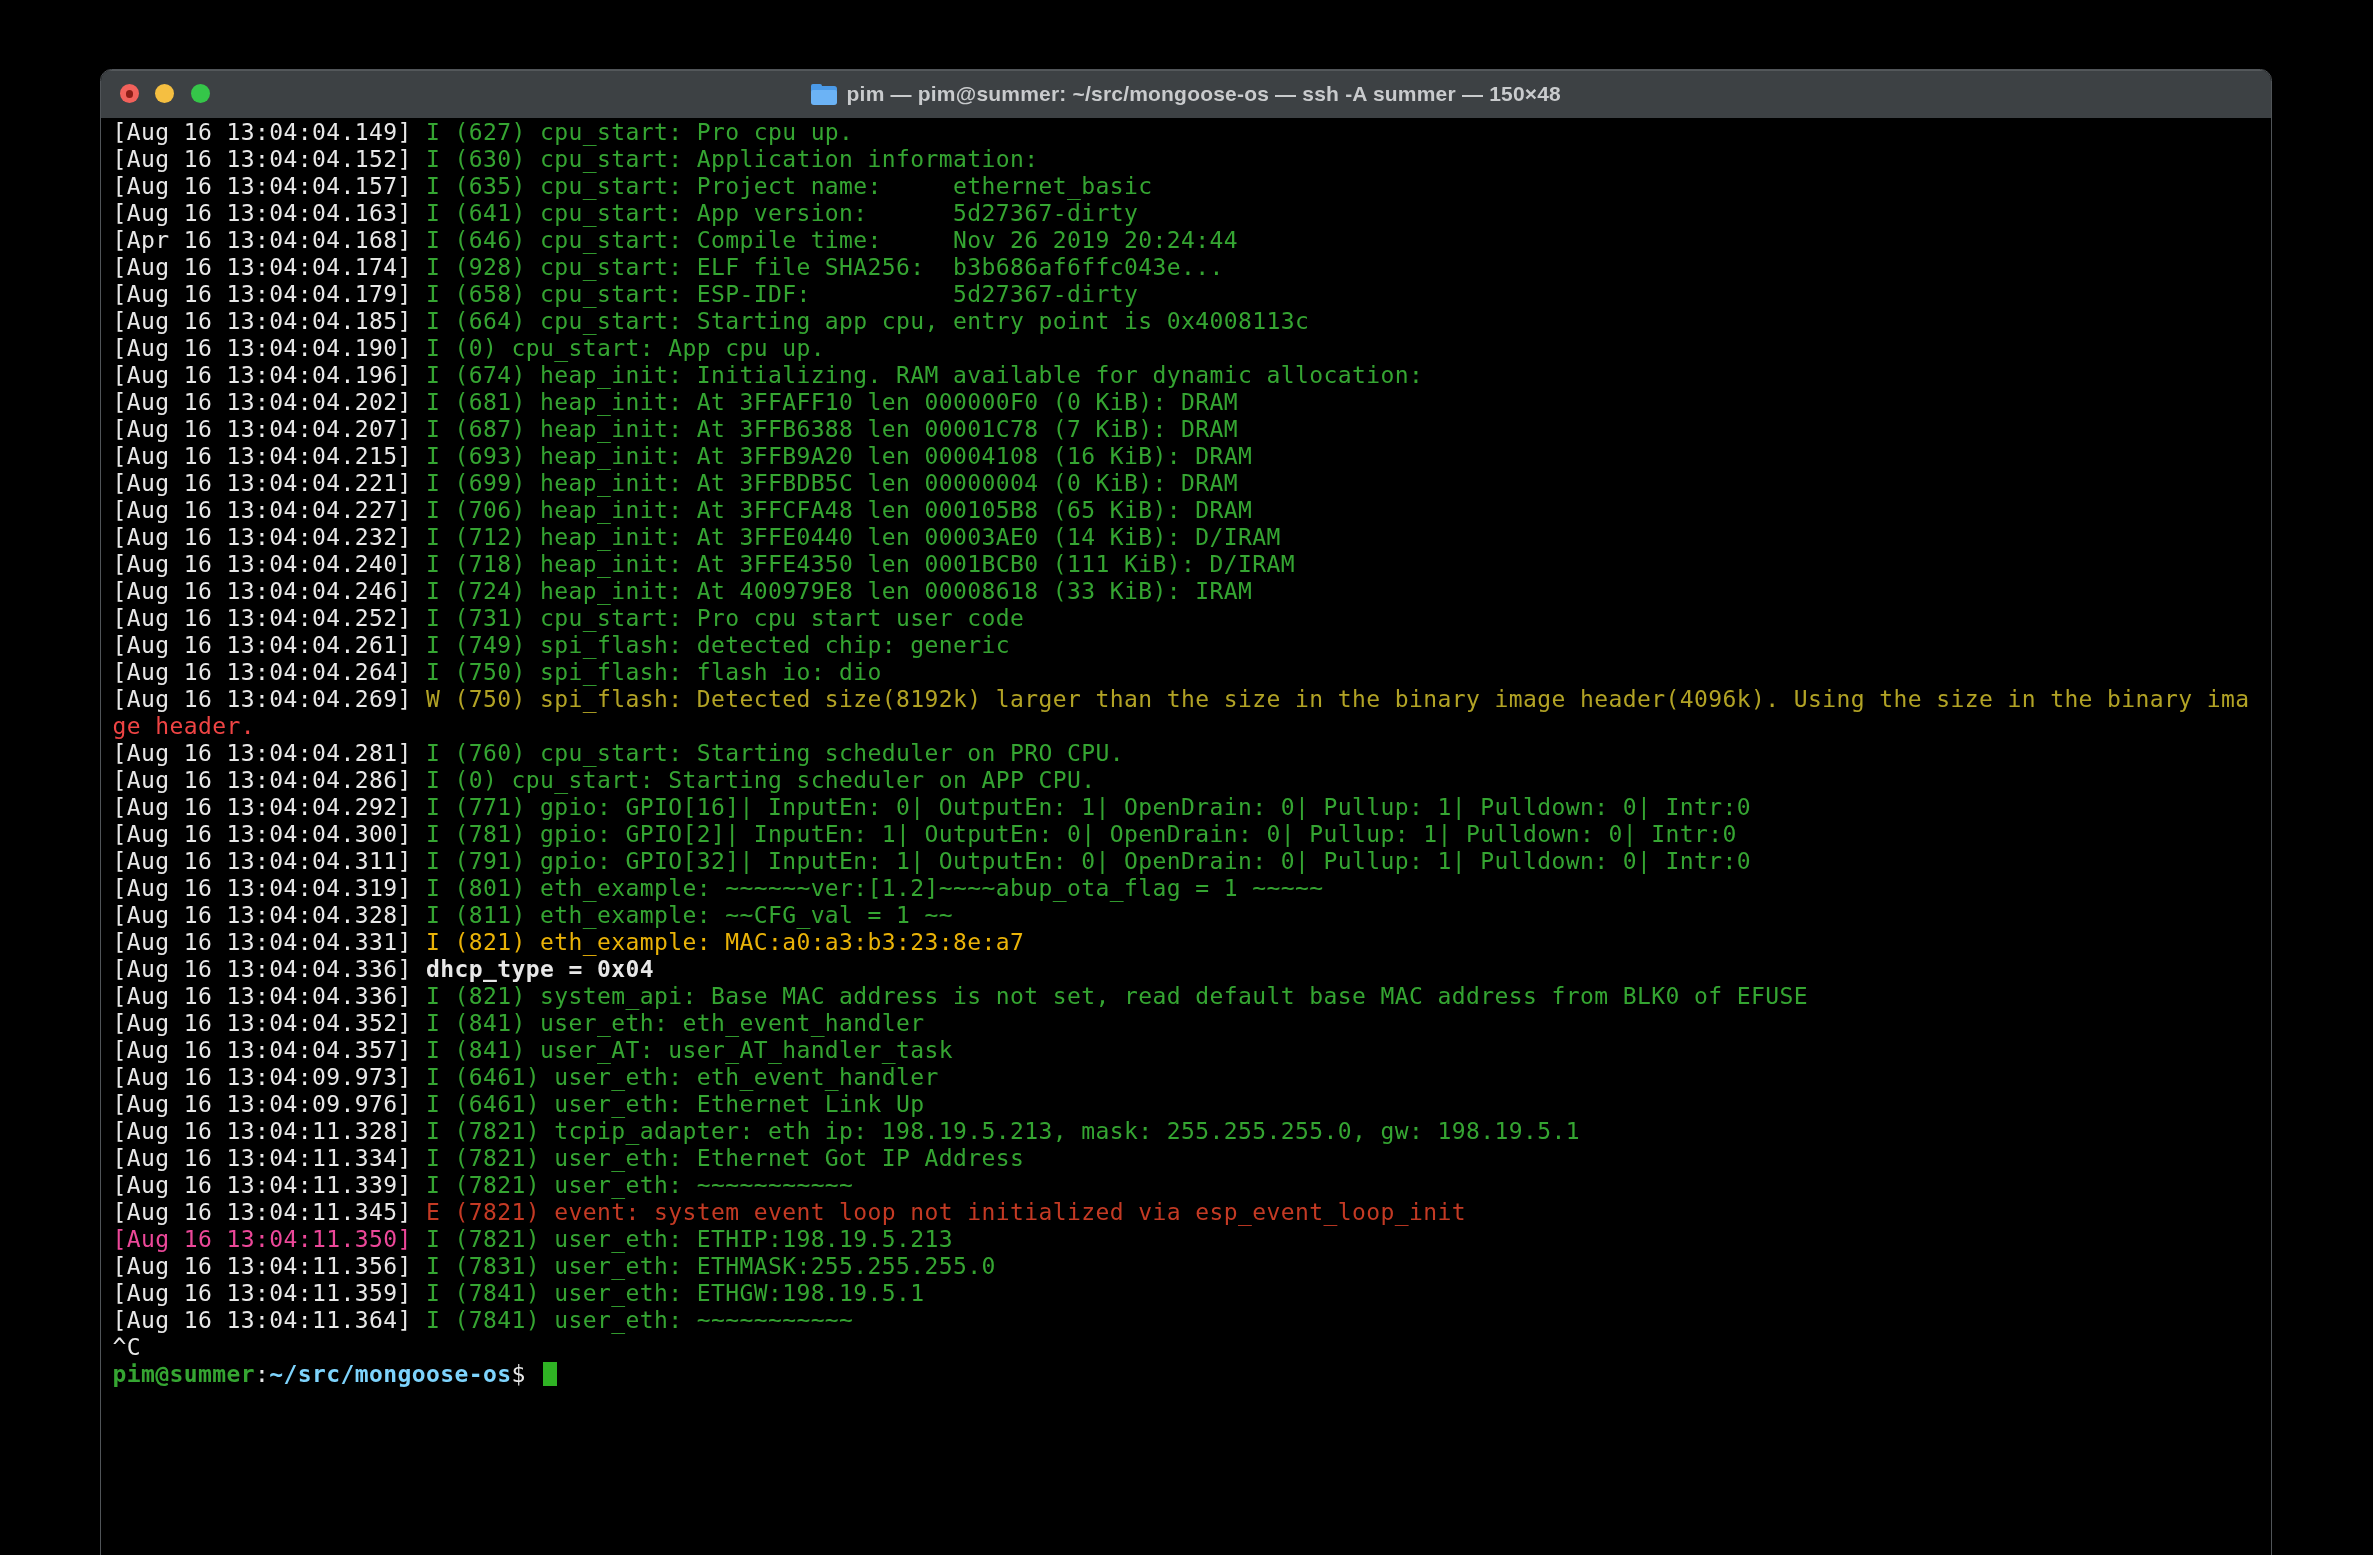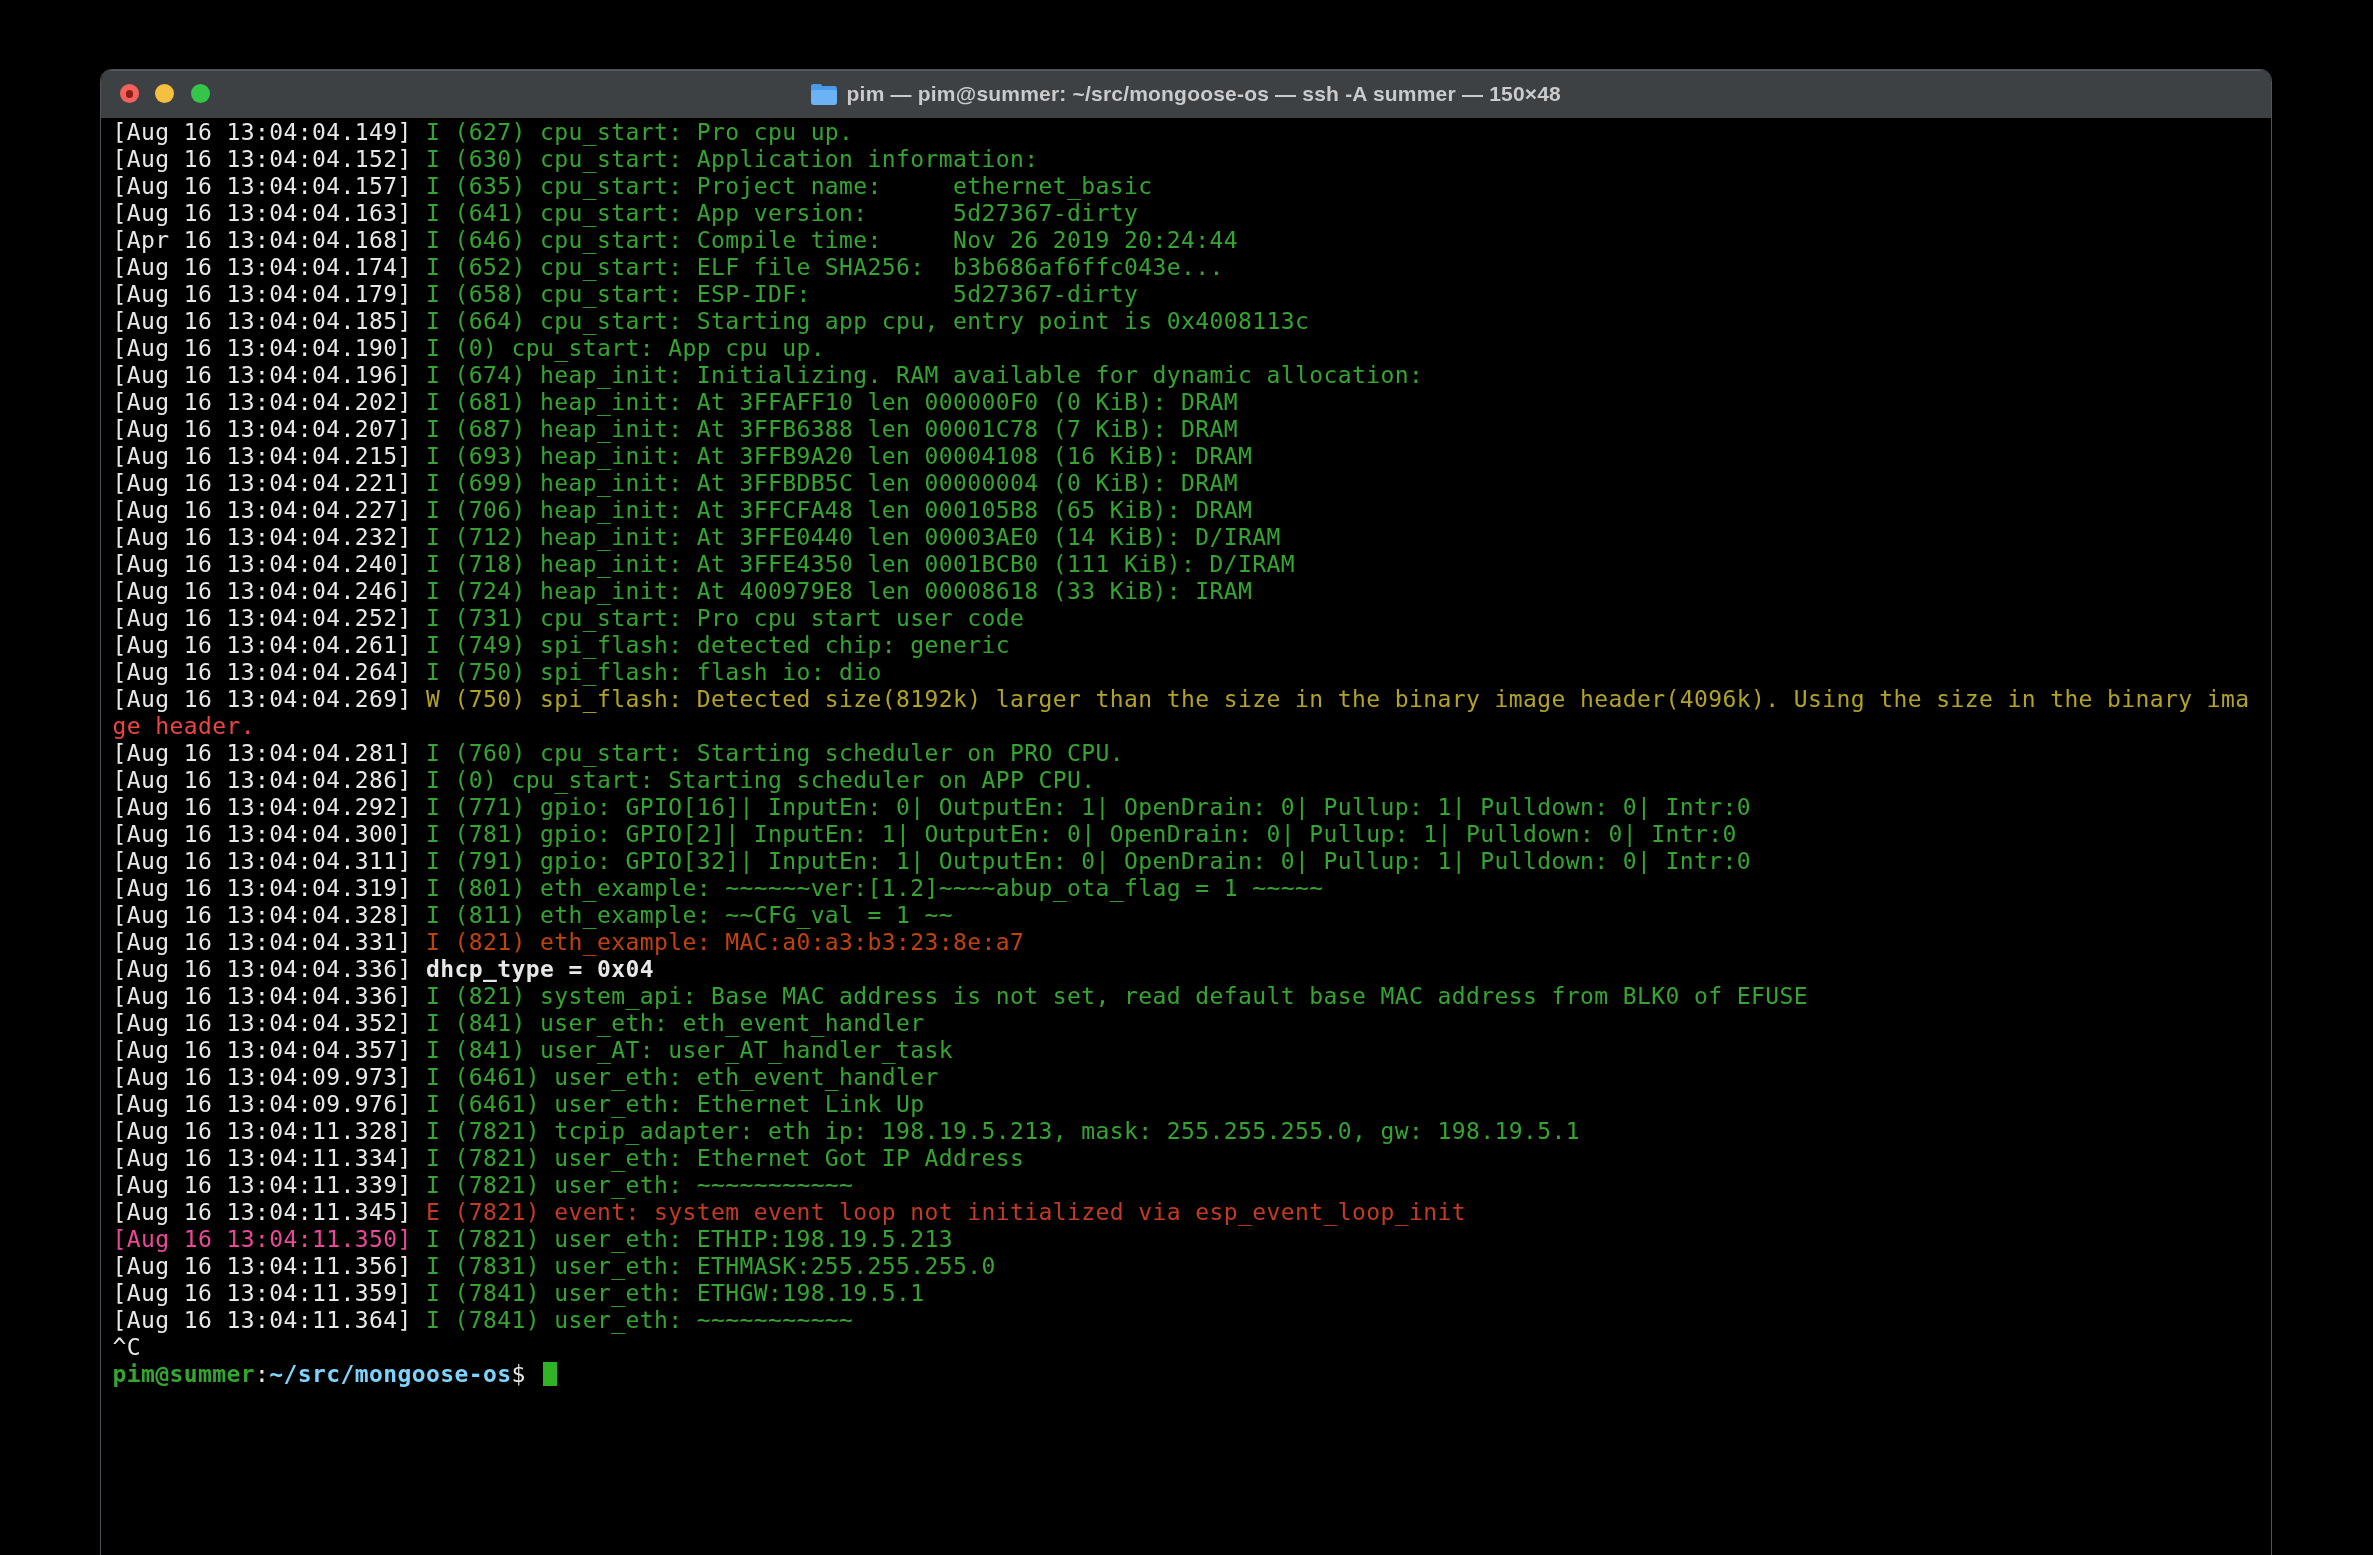--- a/index.html
+++ b/index.html
@@ -41,21 +41,21 @@
       </span>
       <span style="color: rgb(201, 203, 205);">pim — pim@summer: ~/src/mongoose-os — ssh -A summer — 150×48</span>
     </div>
   </div>
   <div class="screen" style="background: rgb(0, 0, 0);">
       <div class="t-row"><span style="color: rgb(232, 232, 232);">[Aug 16 13:04:04.149] </span><span style="color: rgb(53, 165, 50);">I (627) cpu_start: Pro cpu up.</span></div>
       <div class="t-row"><span style="color: rgb(232, 232, 232);">[Aug 16 13:04:04.152] </span><span style="color: rgb(53, 165, 50);">I (630) cpu_start: Application information:</span></div>
       <div class="t-row"><span style="color: rgb(232, 232, 232);">[Aug 16 13:04:04.157] </span><span style="color: rgb(53, 165, 50);">I (635) cpu_start: Project name:     ethernet_basic</span></div>
       <div class="t-row"><span style="color: rgb(232, 232, 232);">[Aug 16 13:04:04.163] </span><span style="color: rgb(53, 165, 50);">I (641) cpu_start: App version:      5d27367-dirty</span></div>
       <div class="t-row"><span style="color: rgb(232, 232, 232);">[Apr 16 13:04:04.168] </span><span style="color: rgb(53, 165, 50);">I (646) cpu_start: Compile time:     Nov 26 2019 20:24:44</span></div>
-      <div class="t-row"><span style="color: rgb(232, 232, 232);">[Aug 16 13:04:04.174] </span><span style="color: rgb(53, 165, 50);">I (652) cpu_start: ELF file SHA256:  b3b686af6ffc043e...</span></div>
+      <div class="t-row"><span style="color: rgb(232, 232, 232);">[Aug 16 13:04:04.174] </span><span style="color: rgb(53, 165, 50);">I (928) cpu_start: ELF file SHA256:  b3b686af6ffc043e...</span></div>
       <div class="t-row"><span style="color: rgb(232, 232, 232);">[Aug 16 13:04:04.179] </span><span style="color: rgb(53, 165, 50);">I (658) cpu_start: ESP-IDF:          5d27367-dirty</span></div>
       <div class="t-row"><span style="color: rgb(232, 232, 232);">[Aug 16 13:04:04.185] </span><span style="color: rgb(53, 165, 50);">I (664) cpu_start: Starting app cpu, entry point is 0x4008113c</span></div>
       <div class="t-row"><span style="color: rgb(232, 232, 232);">[Aug 16 13:04:04.190] </span><span style="color: rgb(53, 165, 50);">I (0) cpu_start: App cpu up.</span></div>
       <div class="t-row"><span style="color: rgb(232, 232, 232);">[Aug 16 13:04:04.196] </span><span style="color: rgb(53, 165, 50);">I (674) heap_init: Initializing. RAM available for dynamic allocation:</span></div>
       <div class="t-row"><span style="color: rgb(232, 232, 232);">[Aug 16 13:04:04.202] </span><span style="color: rgb(53, 165, 50);">I (681) heap_init: At 3FFAFF10 len 000000F0 (0 KiB): DRAM</span></div>
       <div class="t-row"><span style="color: rgb(232, 232, 232);">[Aug 16 13:04:04.207] </span><span style="color: rgb(53, 165, 50);">I (687) heap_init: At 3FFB6388 len 00001C78 (7 KiB): DRAM</span></div>
       <div class="t-row"><span style="color: rgb(232, 232, 232);">[Aug 16 13:04:04.215] </span><span style="color: rgb(53, 165, 50);">I (693) heap_init: At 3FFB9A20 len 00004108 (16 KiB): DRAM</span></div>
       <div class="t-row"><span style="color: rgb(232, 232, 232);">[Aug 16 13:04:04.221] </span><span style="color: rgb(53, 165, 50);">I (699) heap_init: At 3FFBDB5C len 00000004 (0 KiB): DRAM</span></div>
       <div class="t-row"><span style="color: rgb(232, 232, 232);">[Aug 16 13:04:04.227] </span><span style="color: rgb(53, 165, 50);">I (706) heap_init: At 3FFCFA48 len 000105B8 (65 KiB): DRAM</span></div>
       <div class="t-row"><span style="color: rgb(232, 232, 232);">[Aug 16 13:04:04.232] </span><span style="color: rgb(53, 165, 50);">I (712) heap_init: At 3FFE0440 len 00003AE0 (14 KiB): D/IRAM</span></div>
@@ -66,21 +66,21 @@
       <div class="t-row"><span style="color: rgb(232, 232, 232);">[Aug 16 13:04:04.264] </span><span style="color: rgb(53, 165, 50);">I (750) spi_flash: flash io: dio</span></div>
       <div class="t-row"><span style="color: rgb(232, 232, 232);">[Aug 16 13:04:04.269] </span><span style="color: rgb(178, 163, 37);">W (750) spi_flash: Detected size(8192k) larger than the size in the binary image header(4096k). Using the size in the binary ima</span></div>
       <div class="t-row"><span style="color: #ef4444;">ge header.</span></div>
       <div class="t-row"><span style="color: rgb(232, 232, 232);">[Aug 16 13:04:04.281] </span><span style="color: rgb(53, 165, 50);">I (760) cpu_start: Starting scheduler on PRO CPU.</span></div>
       <div class="t-row"><span style="color: rgb(232, 232, 232);">[Aug 16 13:04:04.286] </span><span style="color: rgb(53, 165, 50);">I (0) cpu_start: Starting scheduler on APP CPU.</span></div>
       <div class="t-row"><span style="color: rgb(232, 232, 232);">[Aug 16 13:04:04.292] </span><span style="color: rgb(53, 165, 50);">I (771) gpio: GPIO[16]| InputEn: 0| OutputEn: 1| OpenDrain: 0| Pullup: 1| Pulldown: 0| Intr:0</span></div>
       <div class="t-row"><span style="color: rgb(232, 232, 232);">[Aug 16 13:04:04.300] </span><span style="color: rgb(53, 165, 50);">I (781) gpio: GPIO[2]| InputEn: 1| OutputEn: 0| OpenDrain: 0| Pullup: 1| Pulldown: 0| Intr:0</span></div>
       <div class="t-row"><span style="color: rgb(232, 232, 232);">[Aug 16 13:04:04.311] </span><span style="color: rgb(53, 165, 50);">I (791) gpio: GPIO[32]| InputEn: 1| OutputEn: 0| OpenDrain: 0| Pullup: 1| Pulldown: 0| Intr:0</span></div>
       <div class="t-row"><span style="color: rgb(232, 232, 232);">[Aug 16 13:04:04.319] </span><span style="color: rgb(53, 165, 50);">I (801) eth_example: ~~~~~~ver:[1.2]~~~~abup_ota_flag = 1 ~~~~~</span></div>
       <div class="t-row"><span style="color: rgb(232, 232, 232);">[Aug 16 13:04:04.328] </span><span style="color: rgb(53, 165, 50);">I (811) eth_example: ~~CFG_val = 1 ~~</span></div>
-      <div class="t-row"><span style="color: rgb(232, 232, 232);">[Aug 16 13:04:04.331] </span><span style="color: #c2410c;">I (821) eth_example: MAC:a0:a3:b3:23:8e:a7</span></div>
+      <div class="t-row"><span style="color: rgb(232, 232, 232);">[Aug 16 13:04:04.331] </span><span style="color: #eab308;">I (821) eth_example: MAC:a0:a3:b3:23:8e:a7</span></div>
       <div class="t-row"><span style="color: rgb(232, 232, 232);">[Aug 16 13:04:04.336] </span><span style="color: rgb(232, 232, 232); font-weight: bold;">dhcp_type = 0x04</span></div>
       <div class="t-row"><span style="color: rgb(232, 232, 232);">[Aug 16 13:04:04.336] </span><span style="color: rgb(53, 165, 50);">I (821) system_api: Base MAC address is not set, read default base MAC address from BLK0 of EFUSE</span></div>
       <div class="t-row"><span style="color: rgb(232, 232, 232);">[Aug 16 13:04:04.352] </span><span style="color: rgb(53, 165, 50);">I (841) user_eth: eth_event_handler</span></div>
       <div class="t-row"><span style="color: rgb(232, 232, 232);">[Aug 16 13:04:04.357] </span><span style="color: rgb(53, 165, 50);">I (841) user_AT: user_AT_handler_task</span></div>
       <div class="t-row"><span style="color: rgb(232, 232, 232);">[Aug 16 13:04:09.973] </span><span style="color: rgb(53, 165, 50);">I (6461) user_eth: eth_event_handler</span></div>
       <div class="t-row"><span style="color: rgb(232, 232, 232);">[Aug 16 13:04:09.976] </span><span style="color: rgb(53, 165, 50);">I (6461) user_eth: Ethernet Link Up</span></div>
       <div class="t-row"><span style="color: rgb(232, 232, 232);">[Aug 16 13:04:11.328] </span><span style="color: rgb(53, 165, 50);">I (7821) tcpip_adapter: eth ip: 198.19.5.213, mask: 255.255.255.0, gw: 198.19.5.1</span></div>
       <div class="t-row"><span style="color: rgb(232, 232, 232);">[Aug 16 13:04:11.334] </span><span style="color: rgb(53, 165, 50);">I (7821) user_eth: Ethernet Got IP Address</span></div>
       <div class="t-row"><span style="color: rgb(232, 232, 232);">[Aug 16 13:04:11.339] </span><span style="color: rgb(53, 165, 50);">I (7821) user_eth: ~~~~~~~~~~~</span></div>
       <div class="t-row"><span style="color: rgb(232, 232, 232);">[Aug 16 13:04:11.345] </span><span style="color: rgb(196, 58, 36);">E (7821) event: system event loop not initialized via esp_event_loop_init</span></div>

